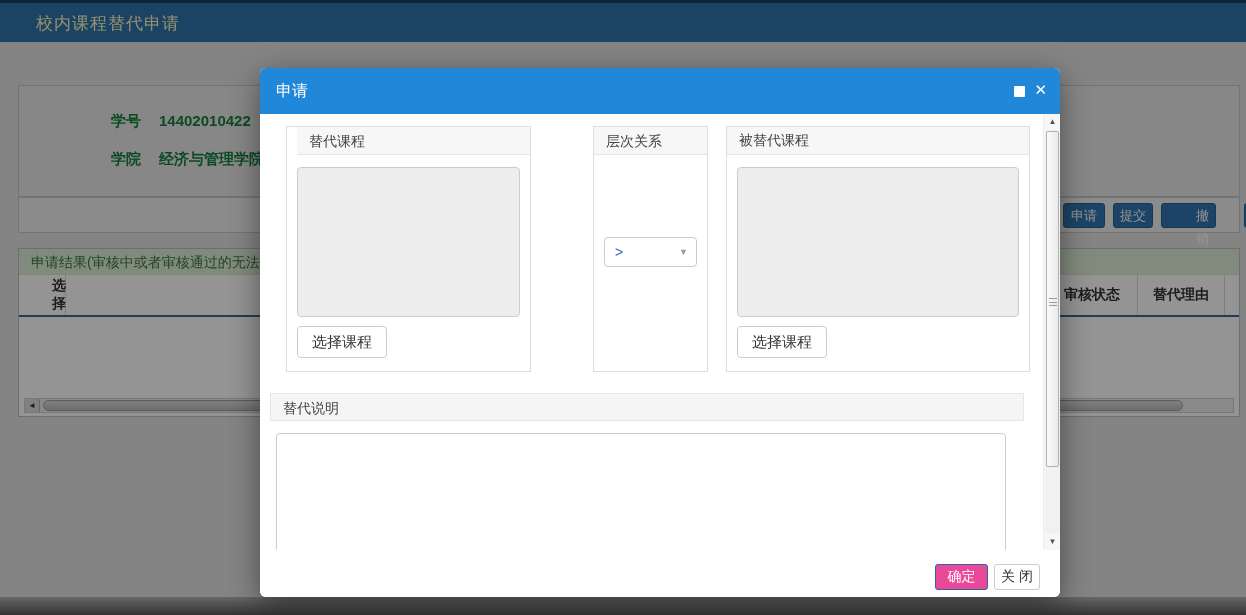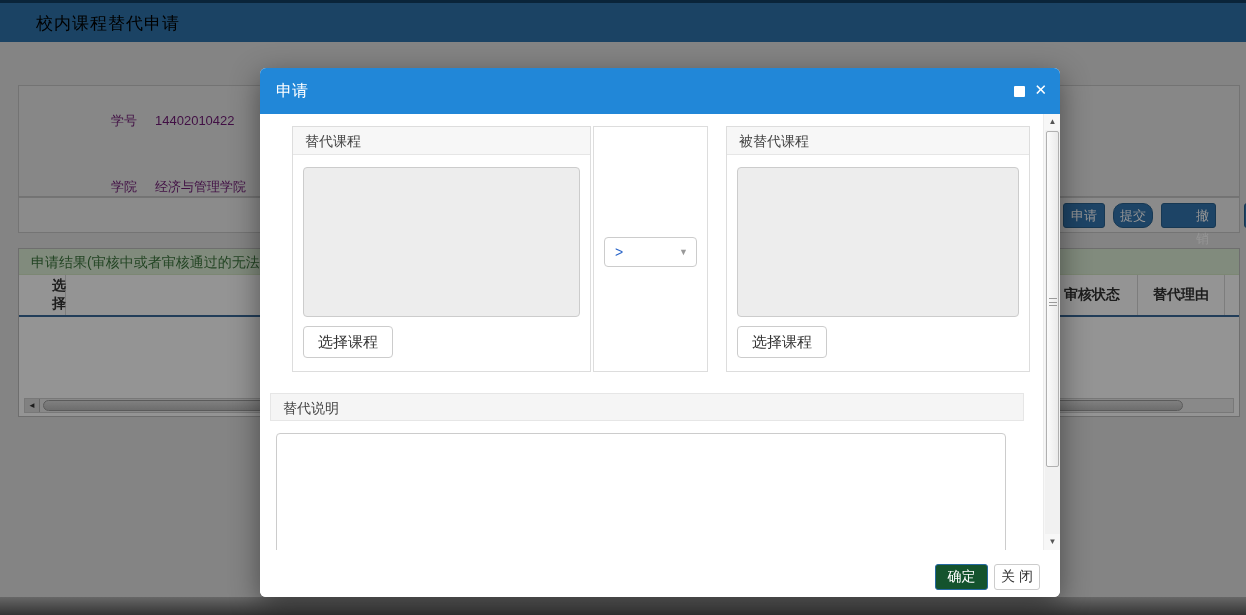--- a/index.html
+++ b/index.html
@@ -2,37 +2,37 @@
 <html><head>
 <meta charset="utf-8">
 <style>
   * { margin:0; padding:0; box-sizing:border-box; }
   html,body { width:1246px; height:615px; overflow:hidden; }
   body { position:relative; font-family:"Liberation Sans","DejaVu Sans",sans-serif; background:#e3e3e3; }
 
   
   .topbar { position:absolute; left:0; top:0; width:1246px; height:42px;
     background:#2f74ad; border-top:3px solid #123f63; z-index:1; }
-  .topbar-title { position:absolute; left:36px; top:9px; font-size:17px; color:#000000; letter-spacing:1px; }
+  .topbar-title { position:absolute; left:36px; top:9px; font-size:17px; color:#fef9c3; letter-spacing:1px; }
 
   
   .page { position:absolute; inset:0; z-index:1; }
 
   .info-box { position:absolute; left:18px; top:85px; width:1222px; height:112px;
     border:1px solid #c6c6c6; background:#e9e9e9; }
-  .info-row { position:absolute; left:92px; font-size:13px; font-weight:normal; color:#701a75; }
+  .info-row { position:absolute; left:92px; font-size:15px; font-weight:bold; color:#15803d; }
   .info-row .lbl { display:inline-block; margin-right:18px; }
-  .info-row.r1 { top:26px; } .info-row.r2 { top:64px;margin-top:28px; }
+  .info-row.r1 { top:26px; } .info-row.r2 { top:64px; }
 
   .toolbar-band { position:absolute; left:18px; top:197px; width:1222px; height:36px;
     background:#efefef; border:1px solid #c9c9c9; }
   .tb-btn { position:absolute; top:5px; height:25px; background:#3275b0; color:#fff;
     border:1px solid #28618f; border-radius:3px; font-size:13px; text-align:center; line-height:23px;
     font-family:inherit; cursor:pointer; }
-  .tb-btn.b0 { left:1044px; width:42px; } .tb-btn.b1 { left:1094px; width:40px;border-radius:10px; }
+  .tb-btn.b0 { left:1044px; width:42px; } .tb-btn.b1 { left:1094px; width:40px; }
   .tb-btn.b2 { left:1142px; width:55px;padding-left:28px; } .tb-btn.b3 { left:1225px; width:40px; }
 
   .results-panel { position:absolute; left:18px; top:248px; width:1222px; height:169px;
     background:#ffffff; border:1px solid #bdbdbd; }
   .results-head { height:26px; background:#dff0d8; border-bottom:1px solid #d6e9c6;
     color:#3c763d; font-size:14px; line-height:26px; padding-left:12px; overflow:hidden; white-space:nowrap; }
   .thead { display:flex; height:42px; border-bottom:2px solid #3a6a9a; }
   .th { border-right:1px solid #d8d8d8; font-size:14px; font-weight:bold; color:#333;
     display:flex; align-items:center; justify-content:center; }
   .th.c0{width:47px;padding-left:34px;} .th.c1{width:120px;} .th.c2{flex:1;} .th.c3{width:87px;} .th.c4{width:91px;}
@@ -57,23 +57,23 @@
     background:#fff; border-radius:6px; box-shadow:0 8px 30px rgba(0,0,0,0.45); }
   .dlg-head { position:absolute; left:0; top:0; right:0; height:46px; background:#2187d8;
     border-radius:6px 6px 0 0; cursor:move; }
   .dlg-title { position:absolute; left:16px; top:13px; font-size:16px; color:#fff; }
   .dlg-max { position:absolute; right:35px; top:18px; width:11px; height:11px; background:#fff;
     border-radius:1px; cursor:pointer; }
   .dlg-close { position:absolute; right:13px; top:13px; font-size:15px; font-weight:bold; color:#fff; cursor:pointer; }
 
   .dlg-body { position:absolute; left:0; top:46px; right:17px; bottom:47px; overflow:hidden; background:#fff; }
   .panel { position:absolute; top:12px; height:246px; border:1px solid #ddd; background:#fff; }
-  .panel.p-sub { left:32px; width:299px; }
+  .panel.p-sub { left:26px; width:245px;padding-left:10px; }
   .panel.p-rel { left:333px; width:115px; }
-  .panel.p-rep { left:466px; width:304px; }
+  .panel.p-rep { left:466px; width:304px;font-family:Liberation Serif, serif; }
   .panel-h { height:28px; background:#f7f7f7; border-bottom:1px solid #e6e6e6;
     font-size:14px; color:#444; line-height:28px; padding-left:12px; }
   .course-area { position:absolute; left:10px; right:10px; top:40px; height:150px;
     background:#ededed; border:1px solid #ccc; border-radius:4px; resize:none; font-family:inherit; }
   .pick-btn { position:absolute; left:10px; top:199px; height:32px; padding:0 14px;
     background:#fff; border:1px solid #ccc; border-radius:4px; font-size:15px; color:#333;
     font-family:inherit; cursor:pointer; }
   .rel-select { position:absolute; left:10px; top:110px; width:93px; height:30px;
     background:#fff; border:1px solid #ccc; border-radius:4px; cursor:pointer; }
   .rel-value { position:absolute; left:10px; top:6px; font-size:14px; color:#2a65c8; }
@@ -92,21 +92,21 @@
   .sc-track { position:absolute; left:1px; top:16px; bottom:16px; width:15px; background:#f1f1f1; }
   .sc-thumb { position:absolute; left:1px; top:1px; width:13px; height:336px;
     background:linear-gradient(90deg,#fbfbfb,#eaeaea); border:1px solid #b0b0b0; border-radius:2px; cursor:pointer; }
   .sc-grip { position:absolute; left:2px; top:166px; width:8px; height:8px;
     border-top:1px solid #9a9a9a; border-bottom:1px solid #9a9a9a; }
   .sc-grip::after { content:""; position:absolute; left:0; top:3px; width:8px; height:1px; background:#9a9a9a; }
 
   .dlg-foot { position:absolute; left:0; bottom:0; right:0; height:47px; background:#fff; border-radius:0 0 6px 6px; }
   .ft-btn { position:absolute; top:14px; height:26px; border-radius:3px; font-size:14px;
     font-family:inherit; cursor:pointer; text-align:center; }
-  .ft-confirm { right:72px; width:53px; background:#14532d; border:1px solid #2669a1; color:#fff; }
+  .ft-confirm { right:72px; width:53px; background:#ec4899; border:1px solid #2669a1; color:#fff; }
   .ft-close { right:20px; width:46px; background:#fff; border:1px solid #ccc; color:#333; }
 </style>
 </head>
 <body>
 
 <div class="page">
 
   <div class="topbar">
     <div class="topbar-title">校内课程替代申请</div>
   </div>
@@ -158,20 +158,21 @@
 
   <div class="dlg-body">
 
     <div class="panel p-sub">
       <div class="panel-h">替代课程</div>
       <textarea class="course-area" disabled="" style=""></textarea>
       <button class="pick-btn">选择课程</button>
     </div>
 
     <div class="panel p-rel">
+      <div class="panel-h">层次关系</div>
       <div class="rel-select">
         <span class="rel-value">&gt;</span>
         <span class="rel-caret">▼</span>
       </div>
     </div>
 
     <div class="panel p-rep">
       <div class="panel-h">被替代课程</div>
       <textarea class="course-area" disabled="" style=""></textarea>
       <button class="pick-btn">选择课程</button>

